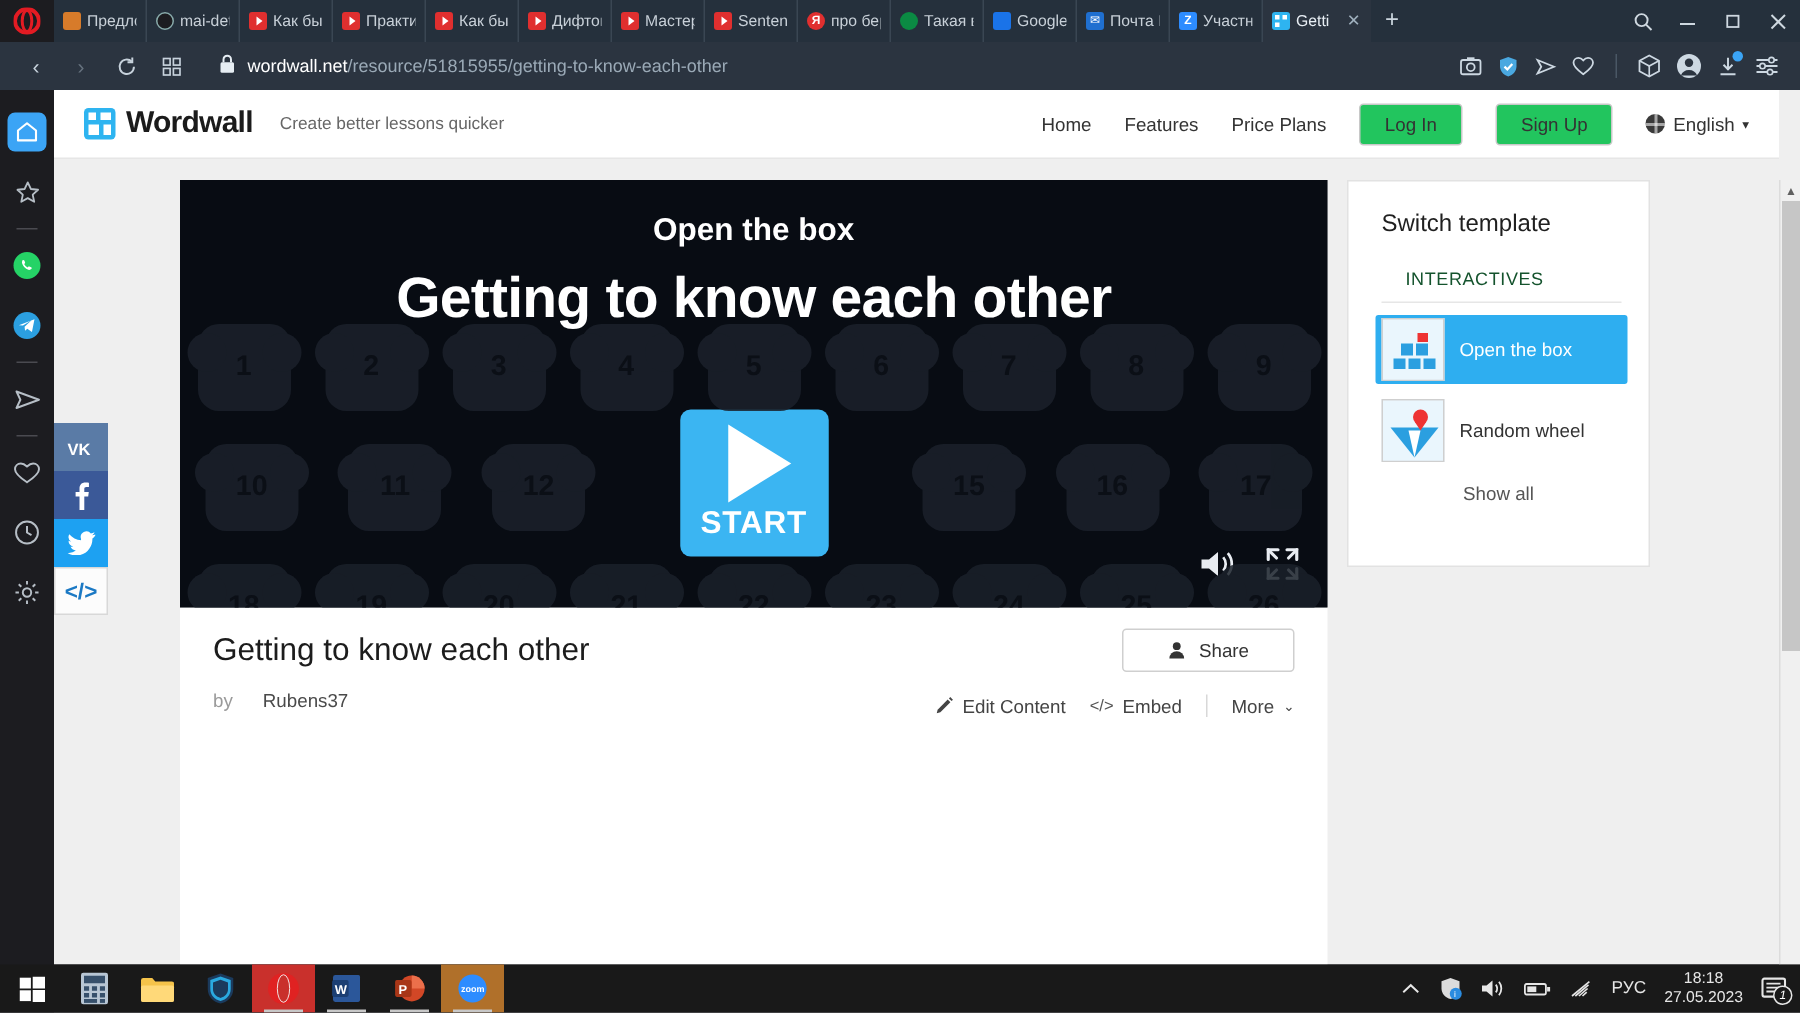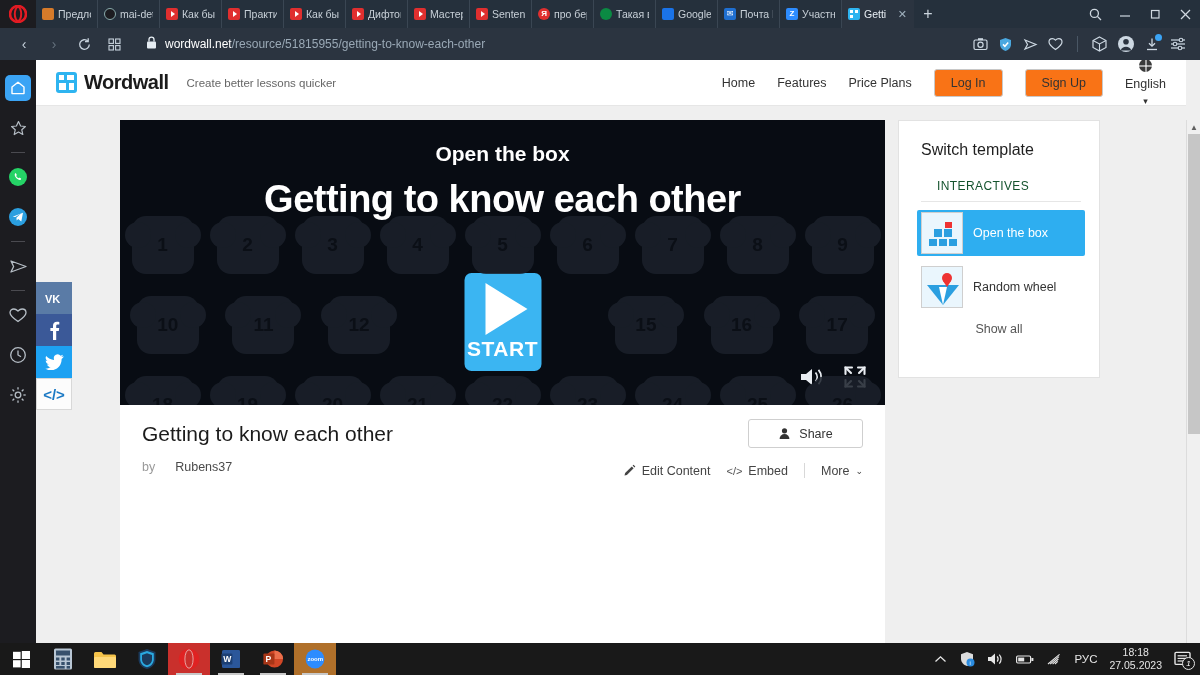--- a/index.html
+++ b/index.html
@@ -142,24 +142,24 @@
     position: relative; overflow: hidden;
   }
   .ww-logo-mark i { position: absolute; background: #fff; }
   .ww-logo-text {
     font-size: 20px; font-weight: bold; color: #1b1b1b; letter-spacing: -0.5px;
   }
   .ww-tagline { margin-left: 18px; font-size: 11.5px; color: #666; }
   .ww-nav { margin-left: auto; display: flex; align-items: center; gap: 22px; }
   .ww-nav-link { font-size: 12.5px; color: #333; }
   .ww-btn {
-    border: 1px solid #c8c8c8; background: #f97316; border-radius: 3px;
+    border: 1px solid #c8c8c8; background: #22c55e; border-radius: 3px;
     font-size: 12.5px; color: #333; padding: 6px 16px;
   }
-  .ww-lang { display: flex; align-items: center; gap: 5px; font-size: 12.5px; color: #333; flex-direction: column; }
+  .ww-lang { display: flex; align-items: center; gap: 5px; font-size: 12.5px; color: #333; }
   .globe-ico {
     width: 13px; height: 13px; border-radius: 50%; background: #3a3a3a;
     display: inline-block; position: relative;
   }
   .globe-ico::before {
     content: ""; position: absolute; left: 5.5px; top: 0; width: 2px;
     height: 13px; background: #fff; opacity: .55;
   }
   .globe-ico::after {
     content: ""; position: absolute; left: 0; top: 5.5px; width: 13px;
@@ -219,21 +219,21 @@
   }
   .stage-kicker {
     margin-top: 22px; color: #fff; font-size: 21px; font-weight: bold;
   }
   .stage-title {
     margin-top: 14px; color: #fff; font-size: 38px; font-weight: bold;
     letter-spacing: -0.5px; text-align: center; line-height: 1;
   }
   .start-btn {
     position: absolute; left: 50%; top: 153px; transform: translateX(-50%);
-    width: 77px; height: 98px; background: #3bb5f2; border-radius: 7px;
+    width: 99px; height: 98px; background: #3bb5f2; border-radius: 7px;
     display: flex; flex-direction: column; align-items: center;
     justify-content: center; gap: 2px;
   }
   .start-tri {
     width: 0; height: 0; border-left: 42px solid #fff;
     border-top: 26px solid transparent; border-bottom: 26px solid transparent;
     margin-left: 8px;
   }
   .start-label {
     color: #fff; font-size: 21px; font-weight: bold; letter-spacing: .5px;

